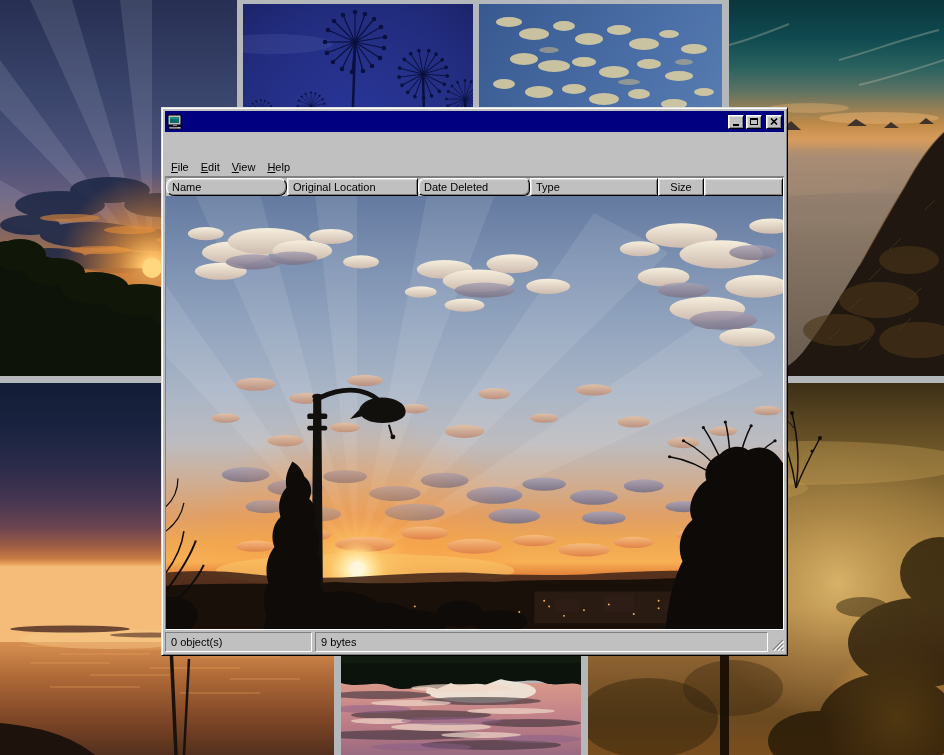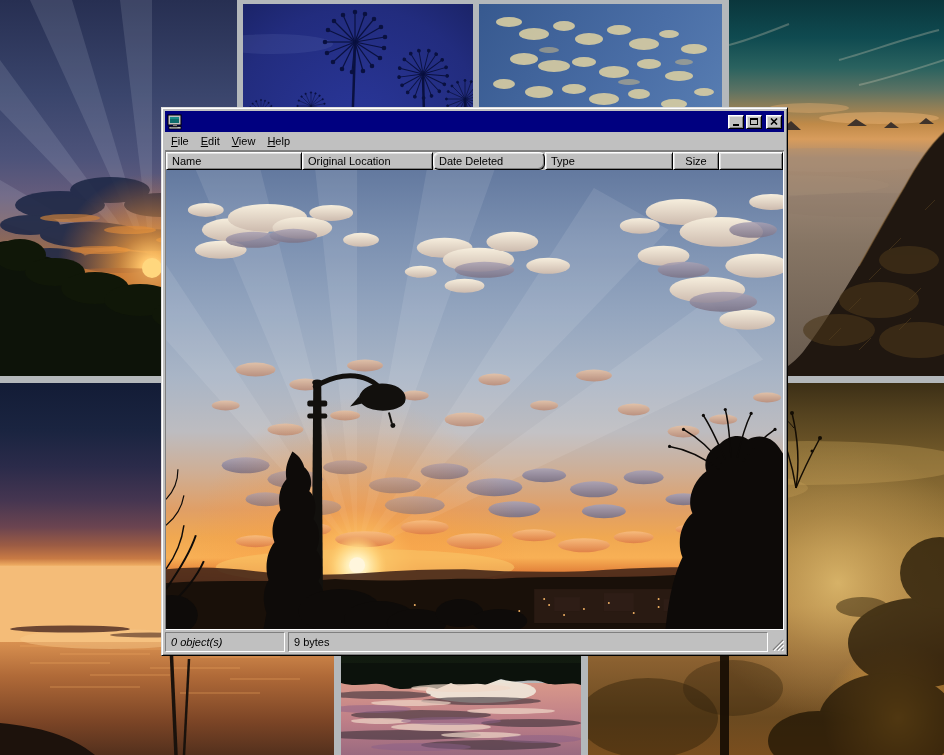--- a/index.html
+++ b/index.html
@@ -32,47 +32,47 @@
     box-shadow:inset 1px 1px 0 #dfdfdf, inset -1px -1px 0 #808080;
     display:flex;align-items:center;justify-content:center;padding:0;
   }
   .tb-btn.min{margin-left:0;}
   .tb-btn.close{margin-left:4px;}
   .glyph-min{display:block;width:6px;height:2px;background:#000;margin-top:7px;}
   .glyph-max{display:block;width:8px;height:7px;border:1px solid #000;border-top-width:2px;}
 
   .menubar{
     flex:0 0 19px;display:flex;align-items:center;font-size:11px;color:#000;
-    border-bottom:1px solid #808080;box-shadow:0 1px 0 #fff;
+    border-bottom:1px solid #808080;box-shadow:0 1px 0 #fff;margin-top:26px;
   }
   .menu-item{display:inline-block;padding:2px 6px 3px 6px;}
   .menu-item::first-letter{text-decoration:underline;}
 
   .list-area{
     flex:1;display:flex;flex-direction:column;overflow:hidden;
     border:1px solid;border-color:#808080 #fff #fff #808080;
     box-shadow:inset 1px 1px 0 #404040, inset -1px -1px 0 #dfdfdf;
   }
   .header-row{flex:0 0 18px;display:flex;background:#c0c0c0;}
   .hdr{
     border:1px solid;border-color:#fff #000 #000 #fff;
     box-shadow:inset 1px 1px 0 #dfdfdf, inset -1px -1px 0 #808080;
     padding:2px 5px 0 5px;font-size:11px;color:#000;white-space:nowrap;overflow:hidden;
   }
-  .hdr.c0{width:136px;} .hdr.c1{width:131px;} .hdr.c2{width:112px;border-radius:6px;}
+  .hdr.c0{width:121px;border-radius:8px;} .hdr.c1{width:131px;} .hdr.c2{width:112px;border-radius:6px;}
   .hdr.c3{width:128px;} .hdr.c4{width:46px;text-align:center;} .hdr.c5{flex:1;}
   .client{flex:1;position:relative;background:#3c5a84;overflow:hidden;}
   .client svg{display:block;width:100%;height:100%;}
 
   .statusbar{flex:0 0 22px;display:flex;align-items:flex-end;gap:3px;padding-top:2px;}
   .status-panel{
     height:20px;border:1px solid;border-color:#808080 #fff #fff #808080;
     font-size:11px;padding:3px 5px 0 5px;white-space:nowrap;overflow:hidden;
   }
-  .status-panel.p0{width:120px;font-style:italic;}
+  .status-panel.p0{width:147px;}
   .status-panel.p1{flex:1;}
   .grip{width:13px;height:13px;margin-bottom:1px;}
 </style>
 </head>
 <body>
 
 <div class="screen">
 
   <div class="tile" style="left:0;top:0;width:237px;height:376px">
     <svg viewBox="0 0 237 376" preserveAspectRatio="none">

